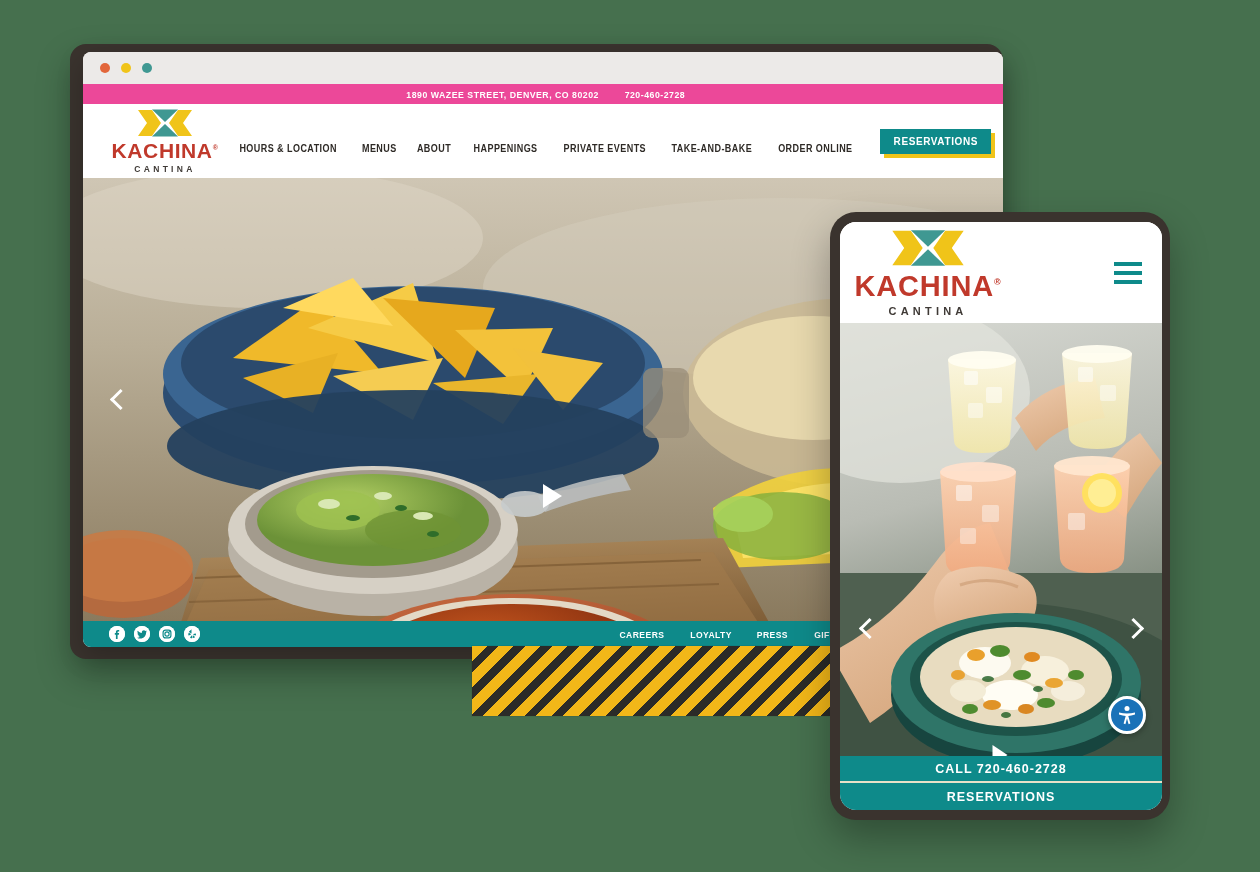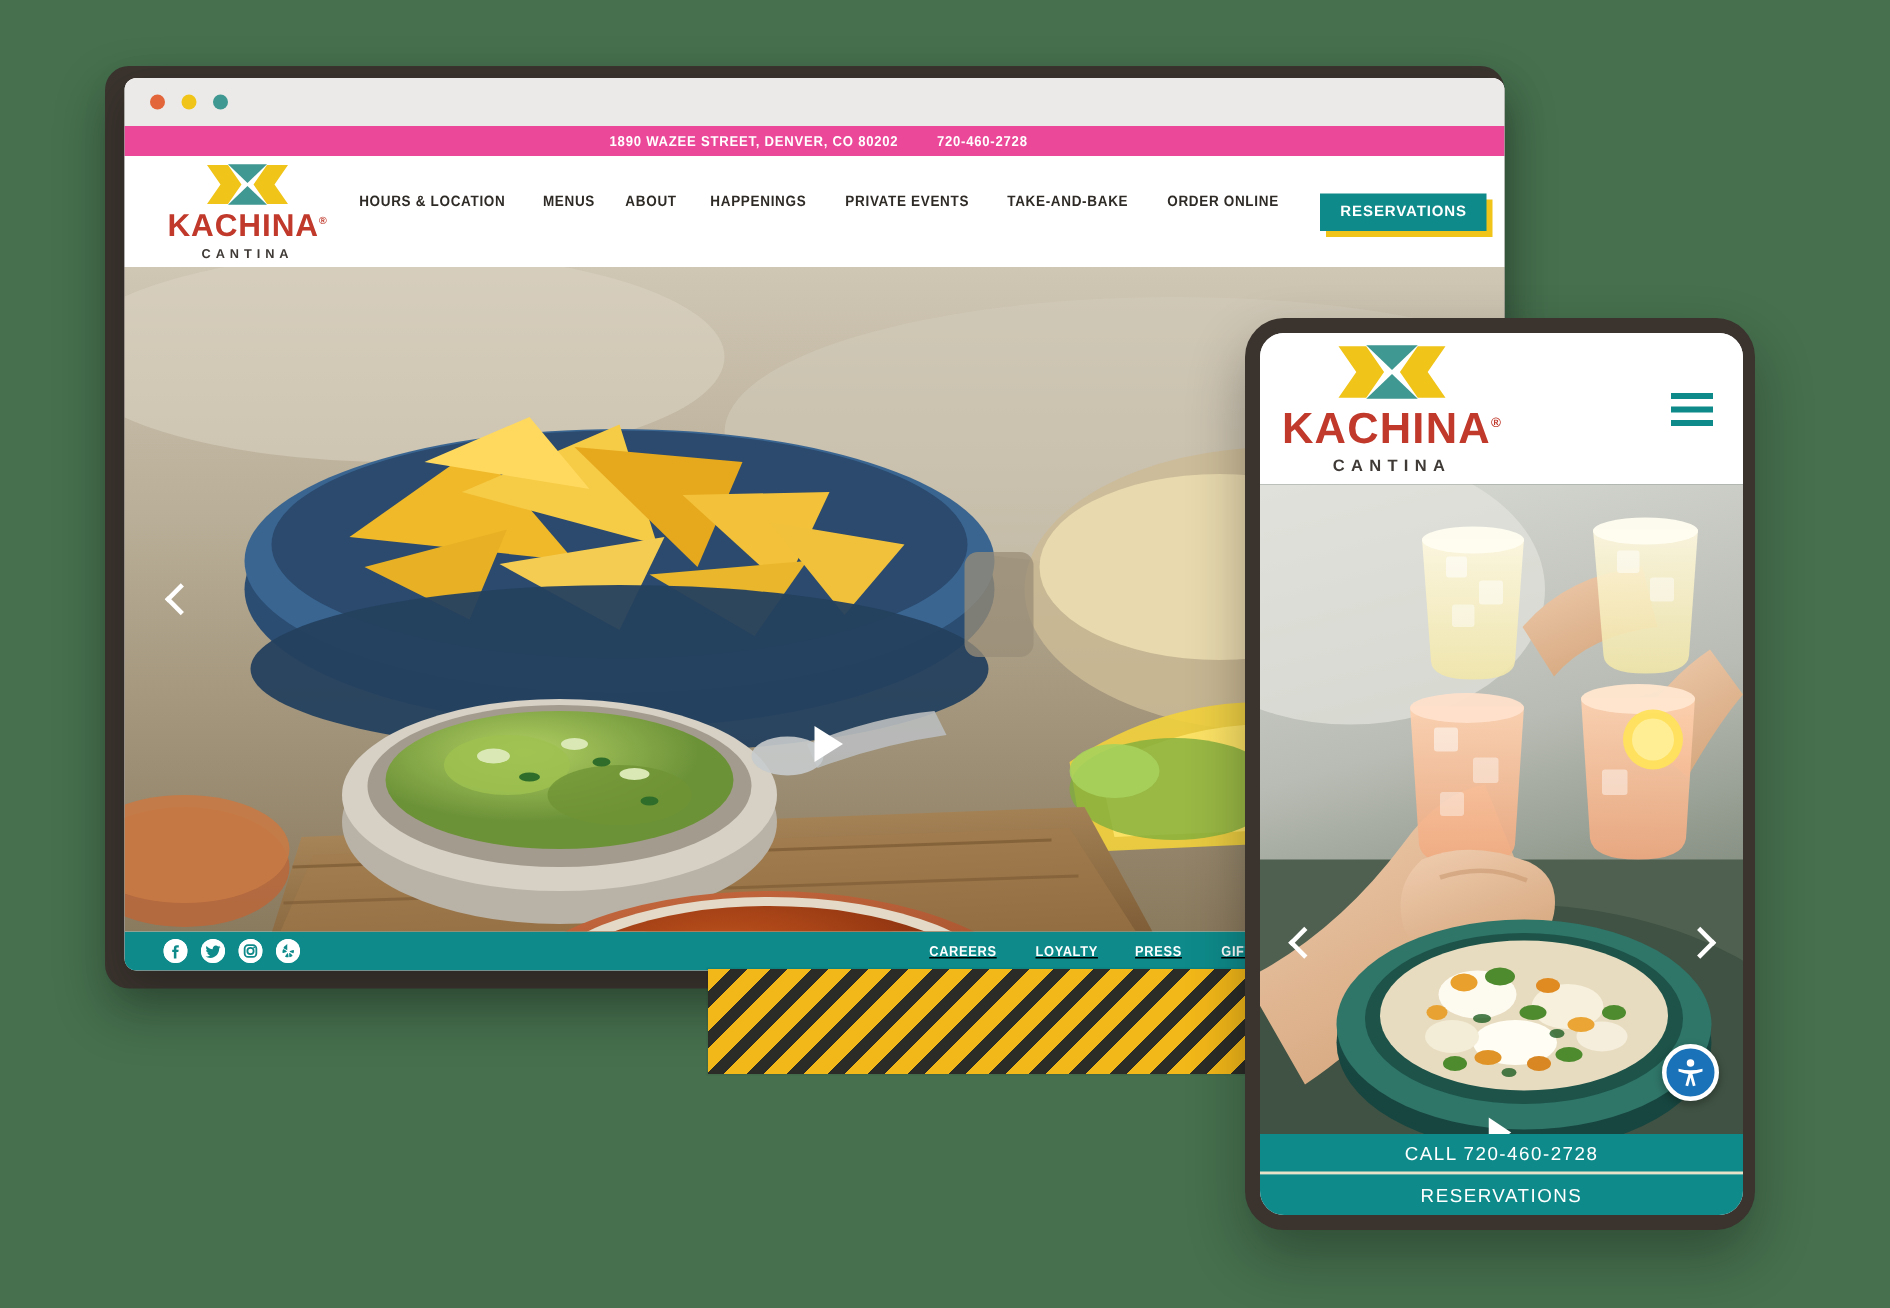--- a/index.html
+++ b/index.html
@@ -97,21 +97,21 @@
     color: #3f3a36;
     font-size: 8.5px;
     letter-spacing: 3.3px;
     font-weight: 600;
     margin-top: 1px;
   }
 
   .nav-links {
     margin-left: auto;
     display: flex;
-    align-items: flex-start;
+    align-items: flex-end;
     gap: 17px;
   }
   .nav-link {
     font-size: 10px;
     font-weight: 700;
     color: #2e2a26;
     letter-spacing: 0.5px;
     white-space: nowrap;
     font-family: "Liberation Sans Narrow", "Liberation Sans", sans-serif;
     transform: scaleX(0.9);
@@ -188,21 +188,20 @@
     display: flex; align-items: center; justify-content: center;
     cursor: pointer;
   }
   .sicon svg { display: block; }
   .footer-links {
     margin-left: auto;
     display: flex;
     gap: 21px;
     align-items: flex-end;
     padding-right: 2px;
-    text-decoration: underline;
   }
   .flink {
     color: #fff;
     font-size: 9.5px;
     font-weight: 700;
     letter-spacing: 0.5px;
     white-space: nowrap;
     font-family: "Liberation Sans Narrow", "Liberation Sans", sans-serif;
     transform: scaleX(0.9);
     cursor: pointer;
@@ -285,21 +284,21 @@
     cursor: pointer;
     z-index: 8;
   }
 
   .m-cta {
     height: 27px;
     background: #0e8a8a;
     display: flex; align-items: center; justify-content: center;
     color: #fff;
     font-size: 12.5px;
-    font-weight: 400;
+    font-weight: 700;
     letter-spacing: 1px;
     font-family: "Liberation Sans Narrow", "Liberation Sans", sans-serif;
     cursor: pointer;
   }
   .m-cta.primary { border-bottom: 2px solid #e8e2c8; }
 </style>
 </head>
 <body>
 
 <div class="stage">

